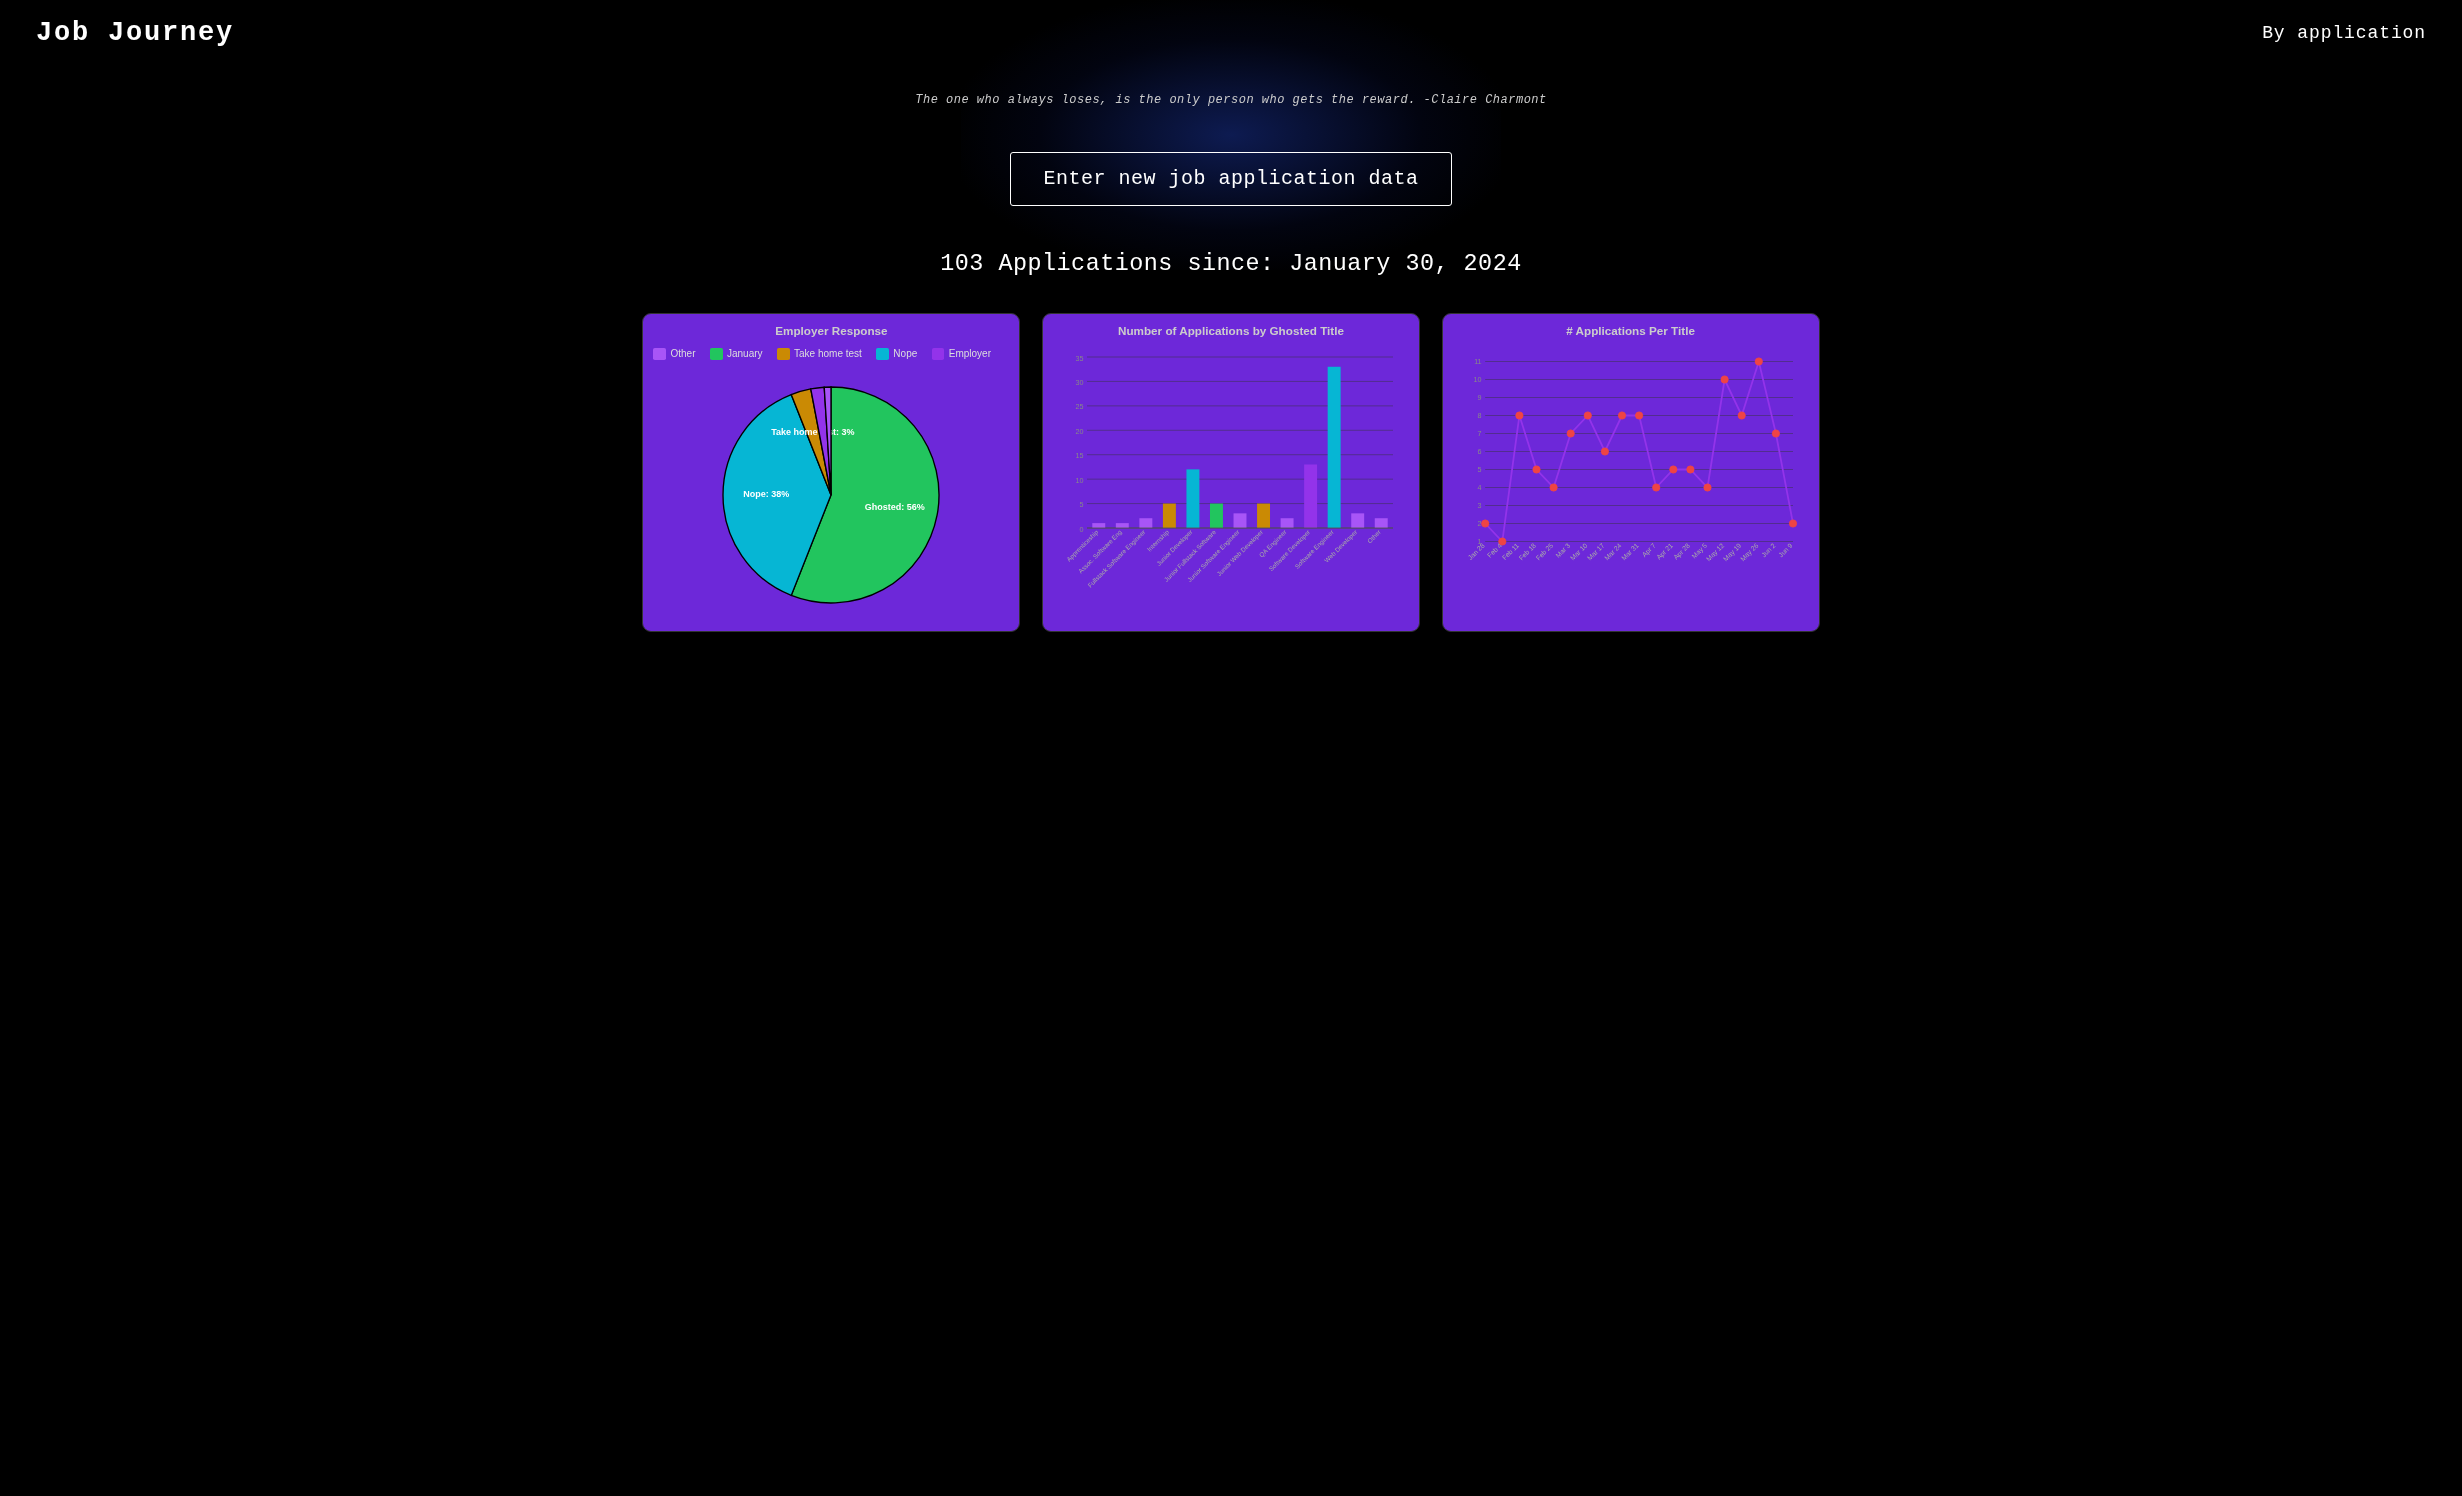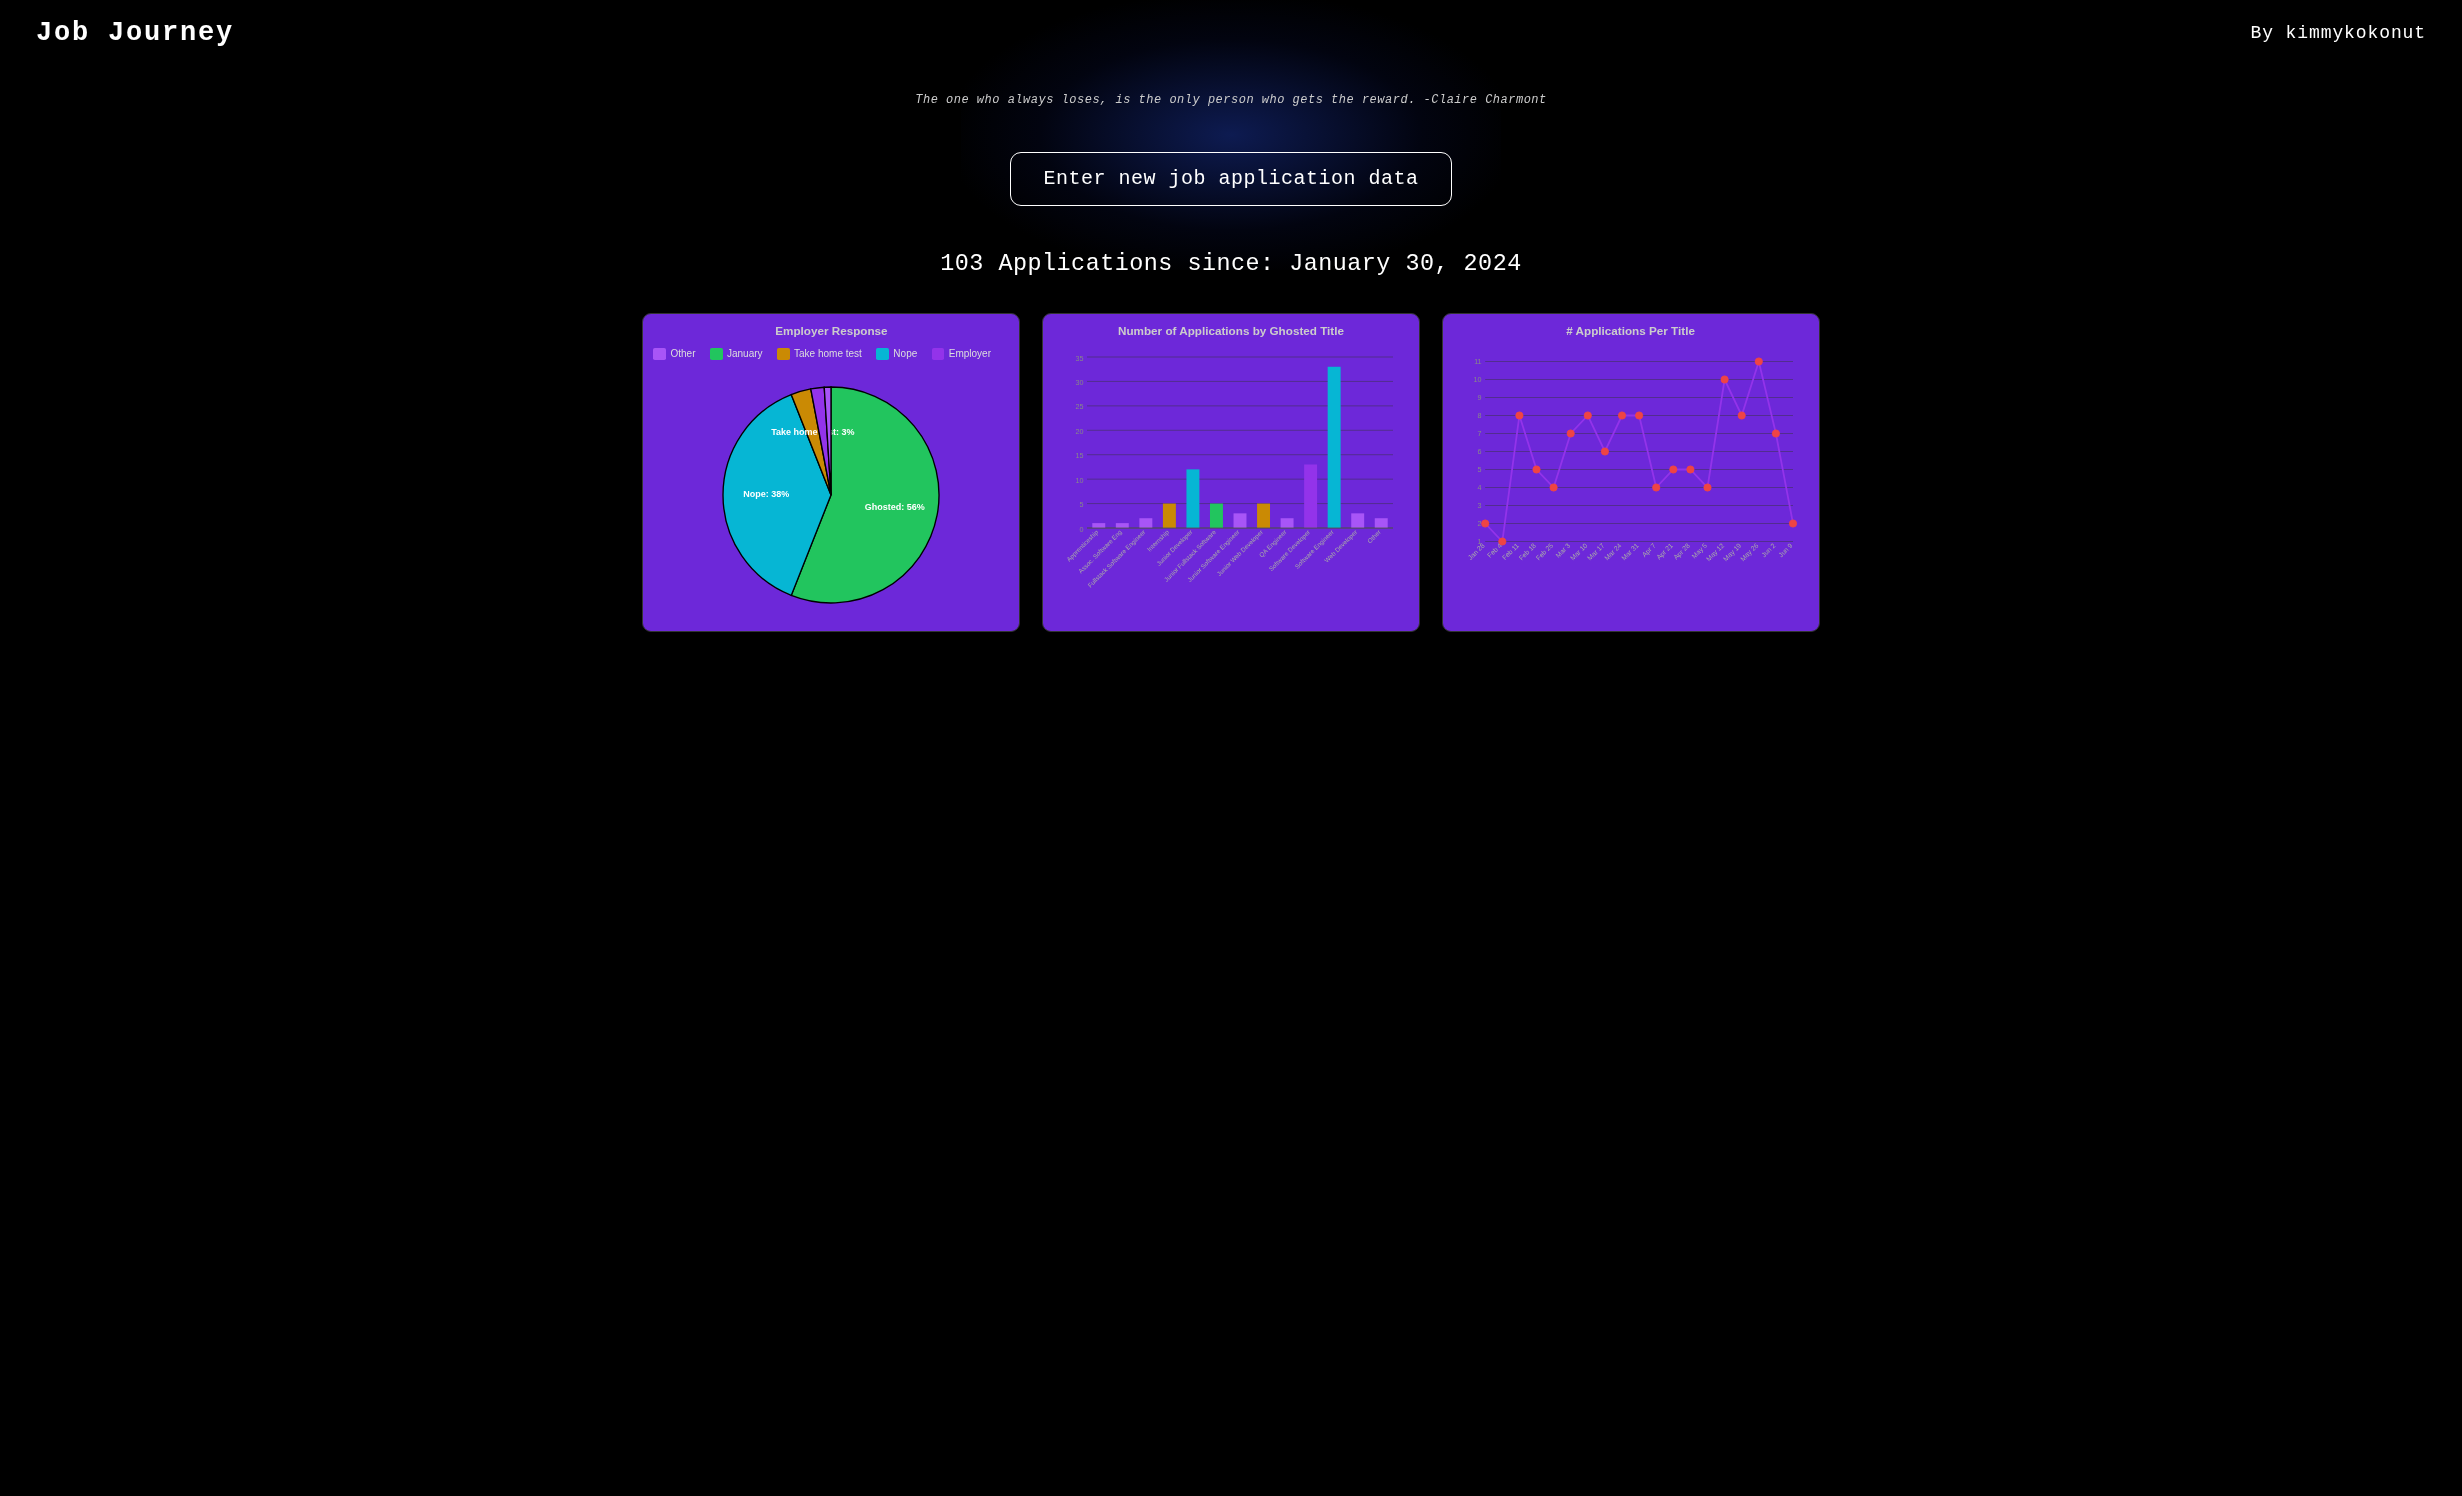--- a/index.html
+++ b/index.html
@@ -60,21 +60,21 @@
       z-index: 2;
     }
     .cta-button {
       background: transparent;
       color: #fff;
       border: 1.8px solid #fff;
       padding: 14.4px 32px;
       font-size: 20px;
       font-family: 'Courier New', monospace;
       cursor: pointer;
-      border-radius: 11px;
+      border-radius: 3px;
       letter-spacing: 0.5px;
       transition: background 0.2s;
     }
     .stats-section {
       text-align: center;
       padding: 27px 16px 18px;
       position: relative;
       z-index: 2;
     }
     .stats-text {
@@ -156,21 +156,21 @@
       height: 252px;
     }
   </style>
 </head>
 <body>
 
 <div class="hero-glow"></div>
 
 <header class="header">
   <span class="header-title">Job Journey</span>
-  <span class="header-author">By kimmykokonut</span>
+  <span class="header-author">By application</span>
 </header>
 
 <section class="quote-section">
   <p class="quote-text">The one who always loses, is the only person who gets the reward. -Claire Charmont</p>
 </section>
 
 <section class="cta-section">
   <button class="cta-button">Enter new job application data</button>
 </section>
 

